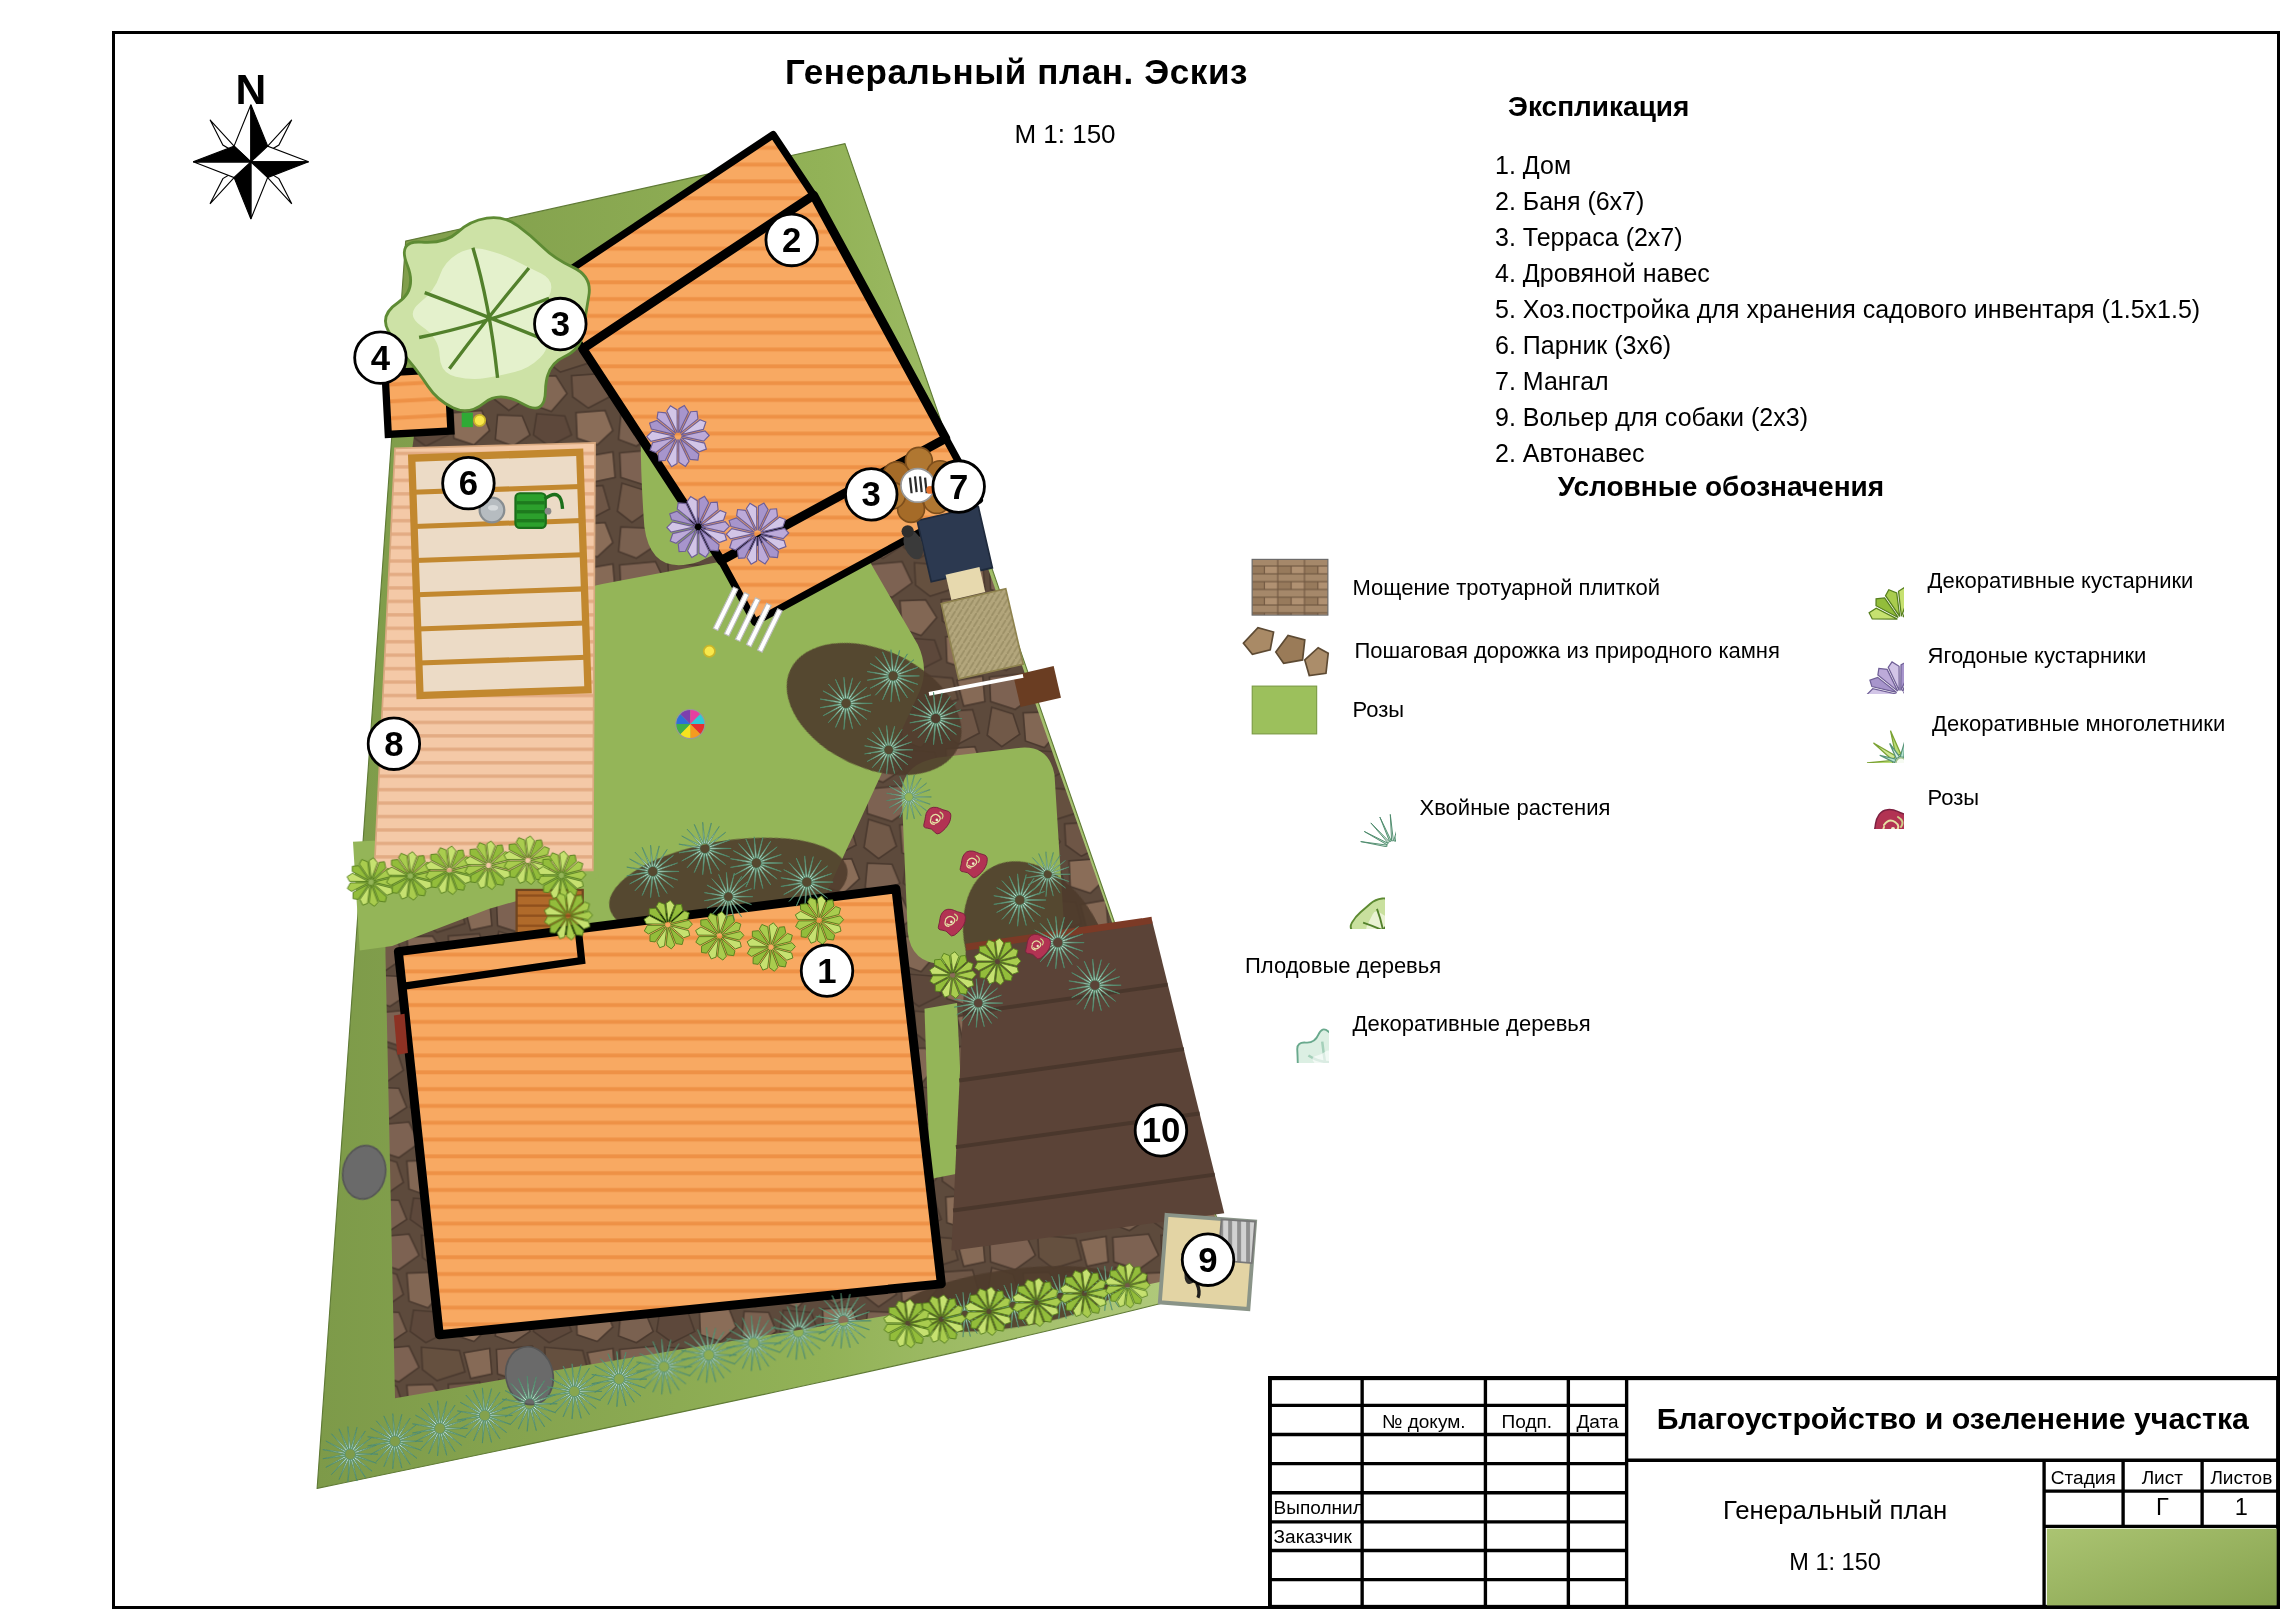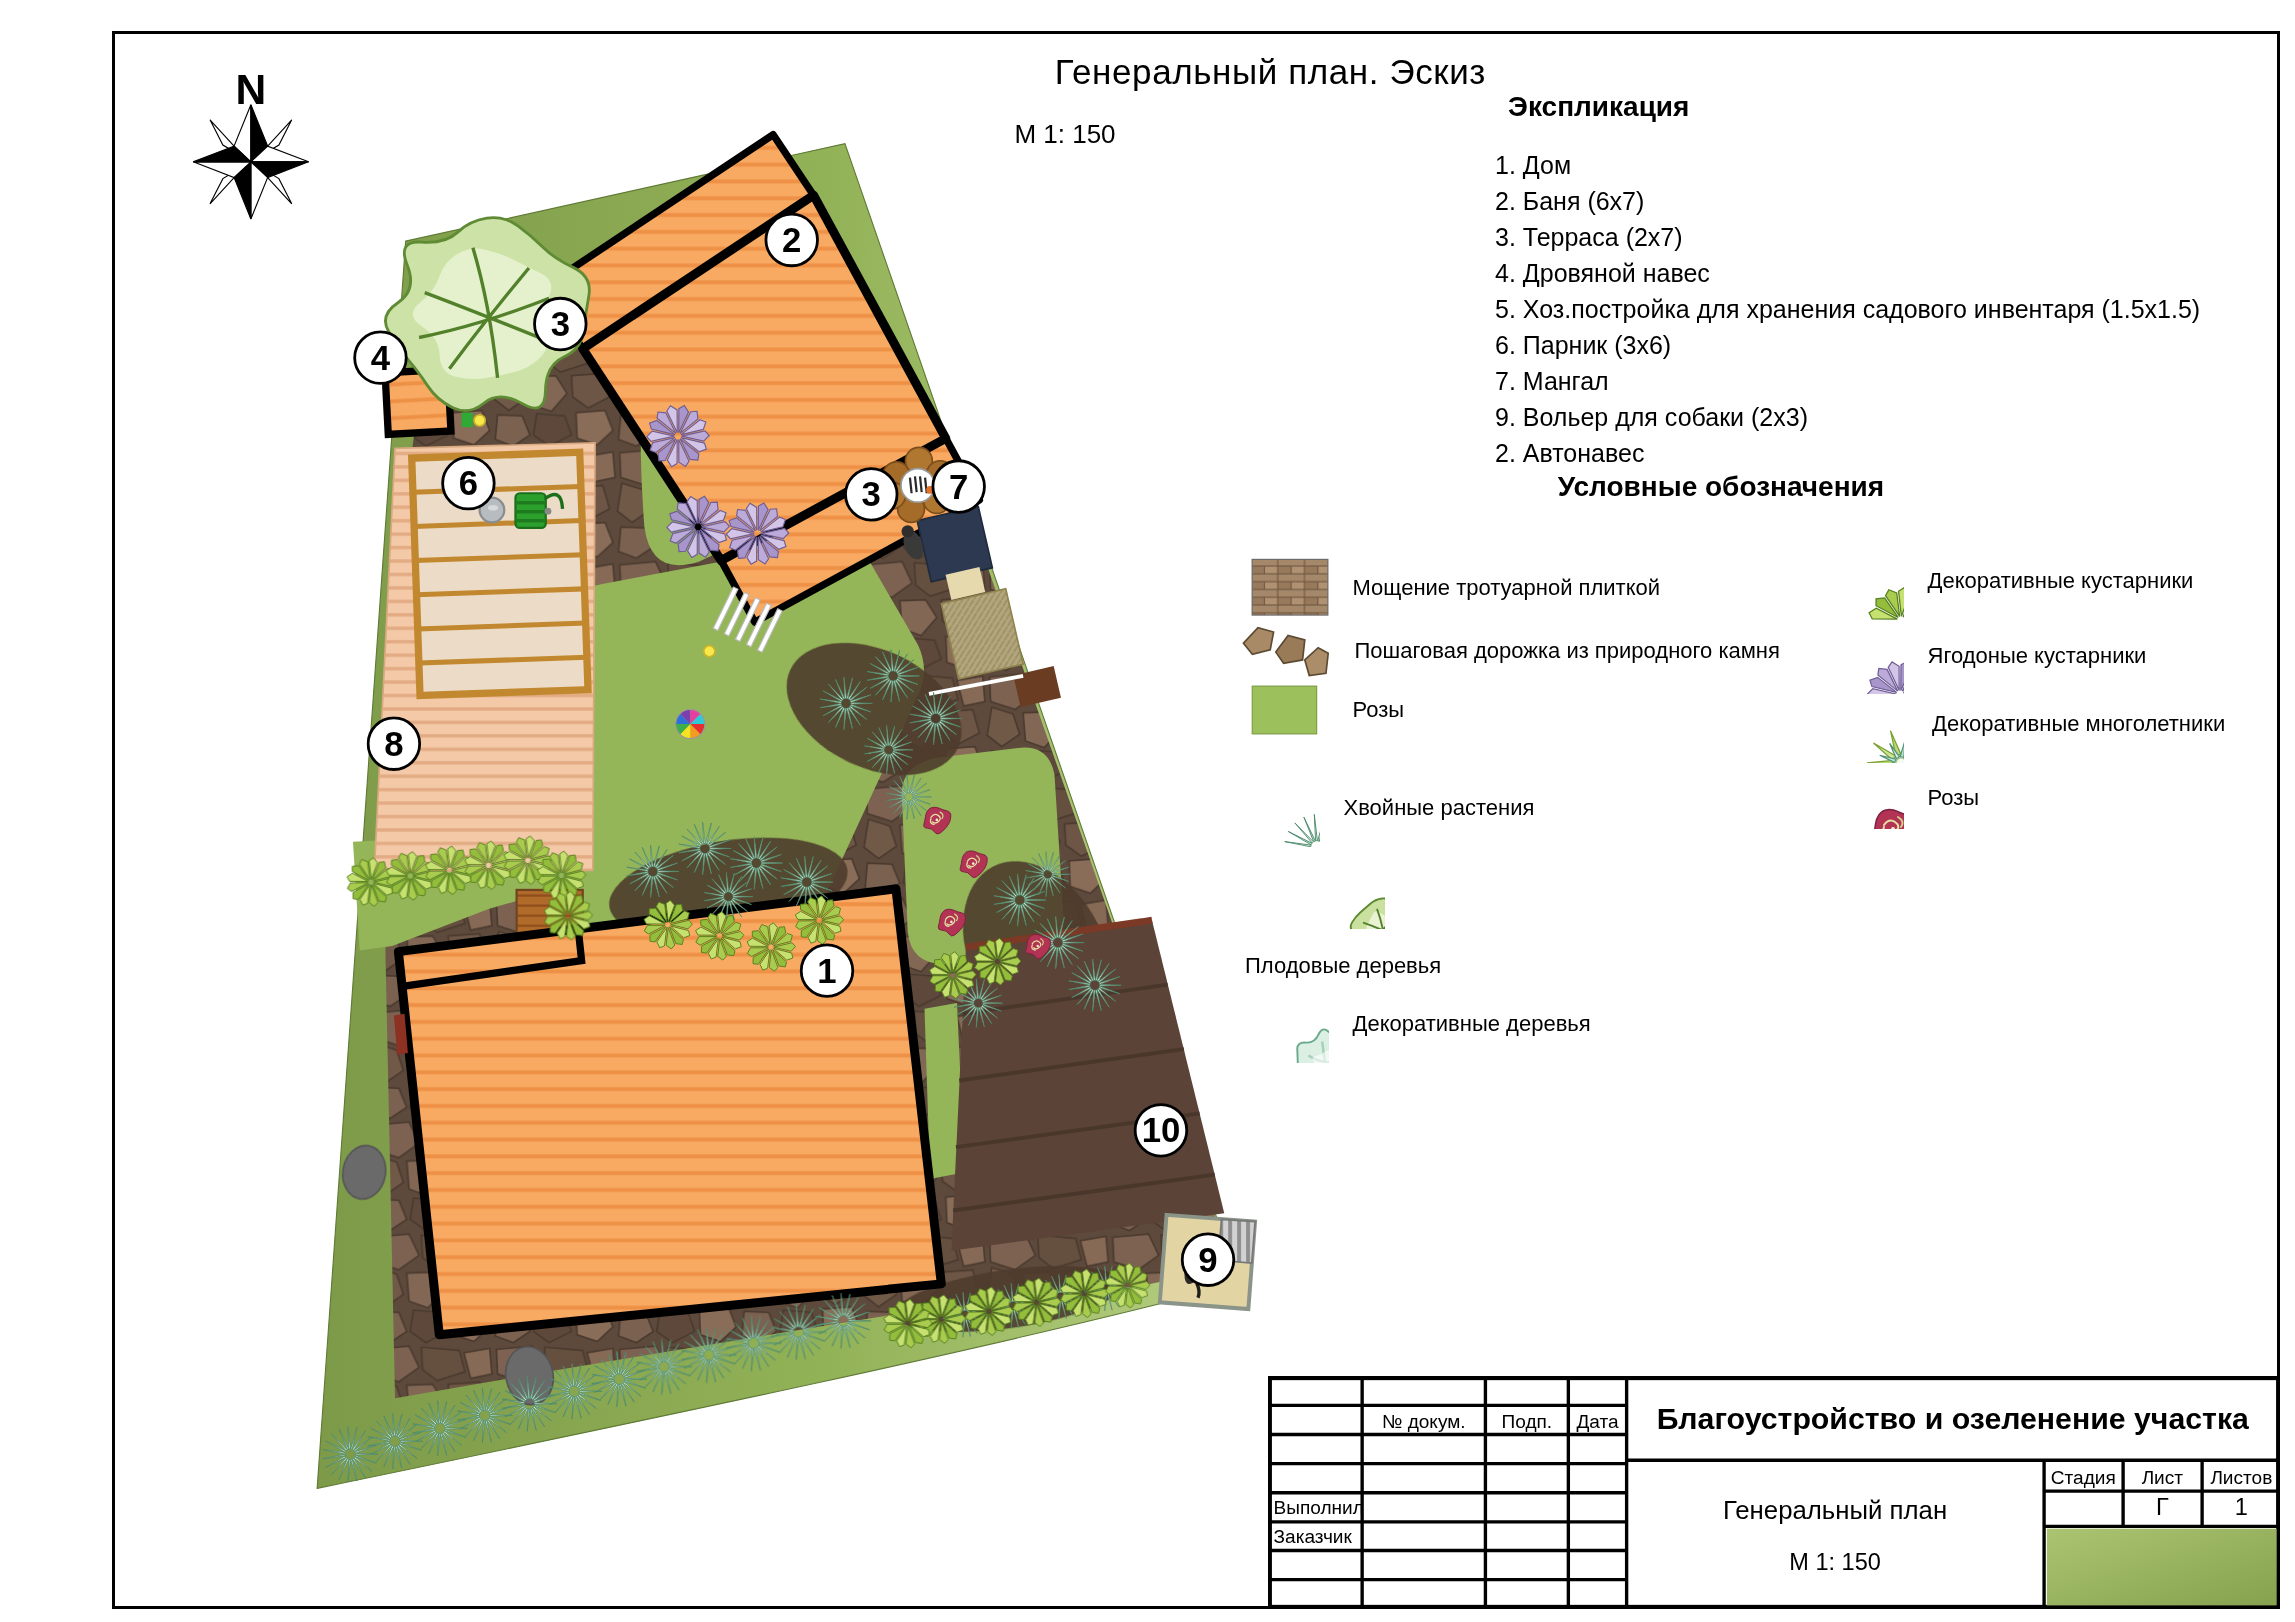--- a/index.html
+++ b/index.html
@@ -3,22 +3,22 @@
 <meta charset="utf-8">
 <style>
   html,body{margin:0;padding:0;background:#9a9a9a;}
   .sheet{position:relative;width:2295px;height:1623px;background:#ffffff;overflow:hidden;
          font-family:"Liberation Sans", sans-serif;color:#000;}
   .frame{position:absolute;left:112px;top:31px;width:2168px;height:1578px;
          border:3.4px solid #000;box-sizing:border-box;}
   #plan-svg{position:absolute;left:0;top:0;width:2295px;height:1623px;}
   #compass-svg{position:absolute;left:151px;top:42px;width:202px;height:224px;}
   #tb-svg{position:absolute;left:1268px;top:1376px;width:1012px;height:233px;}
-  .main-title{position:absolute;left:785px;top:52px;width:701px;text-align:right;
-              font-size:35px;font-weight:normal;letter-spacing:0.6px;}
+  .main-title{position:absolute;left:785px;top:52px;width:701px;text-align:left;
+              font-size:35px;font-weight:bold;letter-spacing:0.6px;}
   .main-scale{position:absolute;left:869px;top:119px;width:392px;text-align:center;font-size:26px;}
   .expl-head{position:absolute;left:1508px;top:91px;width:263px;text-align:left;
              font-size:28px;font-weight:bold;}
   .expl-list{position:absolute;left:1495px;top:147px;font-size:25px;line-height:36px;white-space:nowrap;}
   .legend-head{position:absolute;left:1536px;top:471px;width:370px;text-align:center;
                font-size:28px;font-weight:bold;}
   .lg-row{position:absolute;display:flex;align-items:center;gap:23.5px;}
   .lg-ic{flex:0 0 auto;display:block;}
   .lg-label{font-size:22px;white-space:nowrap;}
   .tb-text{font-family:"Liberation Sans",sans-serif;}
@@ -478,21 +478,21 @@
       <polygon points="118,66 142,44 160,54 156,90 126,94" fill="#ab8d6a" stroke="#5d4a33" stroke-width="3"></polygon>
       </svg>
     <span class="lg-label">Пошаговая дорожка из природного камня</span>
   </div>
   <div class="lg-row" style="left:1251px;top:685px;">
     <svg class="lg-ic" width="78" height="50" viewBox="0 0 140 90">
       <rect x="2" y="2" width="116" height="86" fill="#9cc05c" stroke="#7a9a43" stroke-width="2"></rect>
       </svg>
     <span class="lg-label">Розы</span>
   </div>
-  <div class="lg-row" style="left:1236px;top:769px;">
+  <div class="lg-row" style="left:1312px;top:769px;">
     <svg class="lg-ic" width="84" height="78" viewBox="-62 -62 124 124">
         <use href="#sym-conifer"></use>
       </svg>
     <span class="lg-label">Хвойные растения</span>
   </div>
   <div class="lg-row" style="left:1245px;top:851px;flex-direction:column;">
     <svg class="lg-ic" width="84" height="78" viewBox="-62 -62 124 124">
         <use href="#sym-fruit-tree"></use>
       </svg>
     <span class="lg-label">Плодовые деревья</span>

